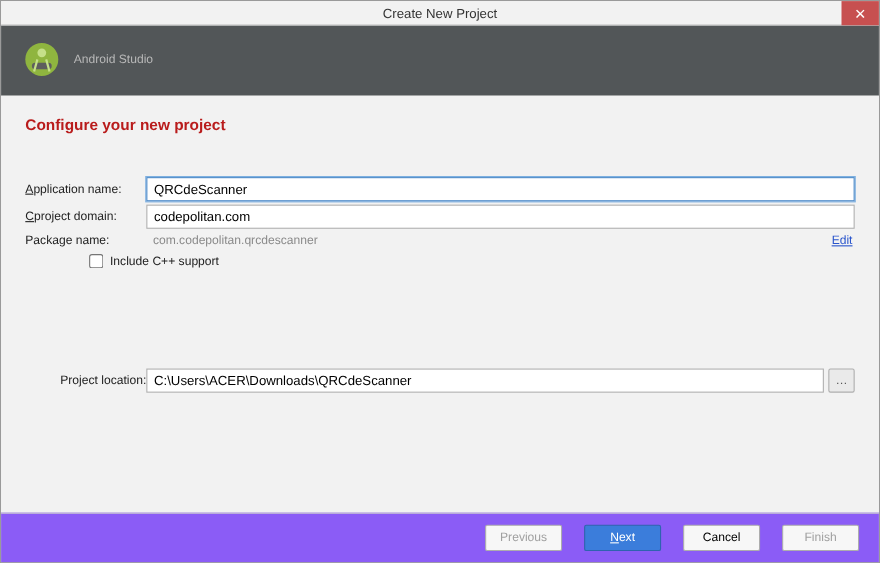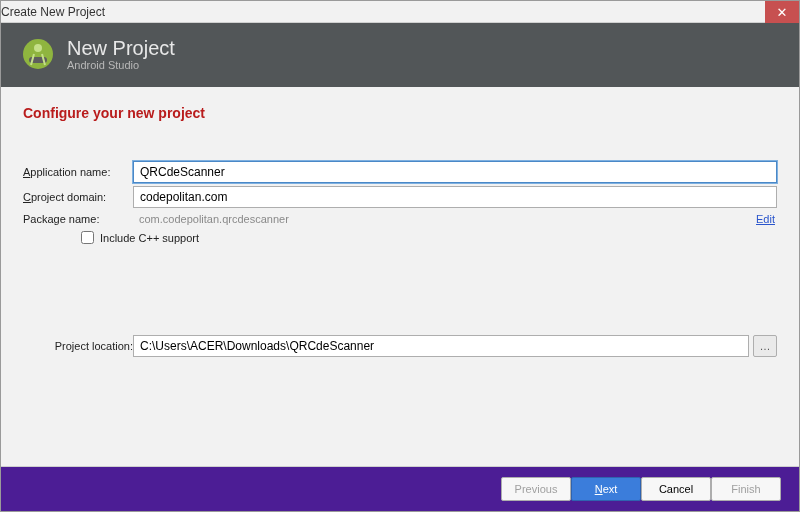--- a/index.html
+++ b/index.html
@@ -15,21 +15,21 @@
     background: #f2f2f2;
     border: 1px solid #9a9a9a;
     display: flex;
     flex-direction: column;
   }
   .titlebar {
     height: 22px;
     background: #f2f2f2;
     display: flex;
     align-items: center;
-    justify-content: flex-start;
+    justify-content: center;
     position: relative;
     border-bottom: 1px solid #d0d0d0;
   }
   .titlebar-text {
     font-size: 12px;
     color: #333;
   }
   .close-btn {
     position: absolute;
     right: 0;
@@ -179,22 +179,22 @@
     display: flex;
     align-items: center;
     justify-content: center;
     color: #555;
   }
   .footer {
     border-top: 1px solid #cfcfcf;
     padding: 10px 18px;
     display: flex;
     justify-content: flex-end;
-    gap: 0;
-    background: #4c1d95;
+    gap: 20px;
+    background: #8b5cf6;
   }
   .btn {
     min-width: 70px;
     height: 24px;
     border: 1px solid #adadad;
     background: #f7f7f7;
     font-size: 11px;
     border-radius: 2px;
     cursor: pointer;
     padding: 0 10px;
@@ -227,21 +227,20 @@
     <div class="logo">
       <svg viewBox="0 0 34 34" width="34" height="34">
         <circle cx="17" cy="17" r="15" fill="#8fb53f"></circle>
         <circle cx="17" cy="11" r="4" fill="#c5e089"></circle>
         <rect x="8" y="20" width="18" height="6" rx="3" fill="#5e5e5e"></rect>
         <path d="M13 17 L10 28" stroke="#c5e089" stroke-width="2" fill="none"></path>
         <path d="M21 17 L24 28" stroke="#c5e089" stroke-width="2" fill="none"></path>
       </svg>
     </div>
     <div class="header-text">
-      <div class="header-title">New Project</div>
       <div class="header-sub">Android Studio</div>
     </div>
   </div>
 
   <div class="content">
     <div class="section-title">Configure your new project</div>
 
     <div class="form-row">
       <div class="form-label"><span class="ul">A</span><span id="appnamelbl">pplication name:</span></div>
       <input type="text" class="form-input focused" value="QRCdeScanner" style="">

